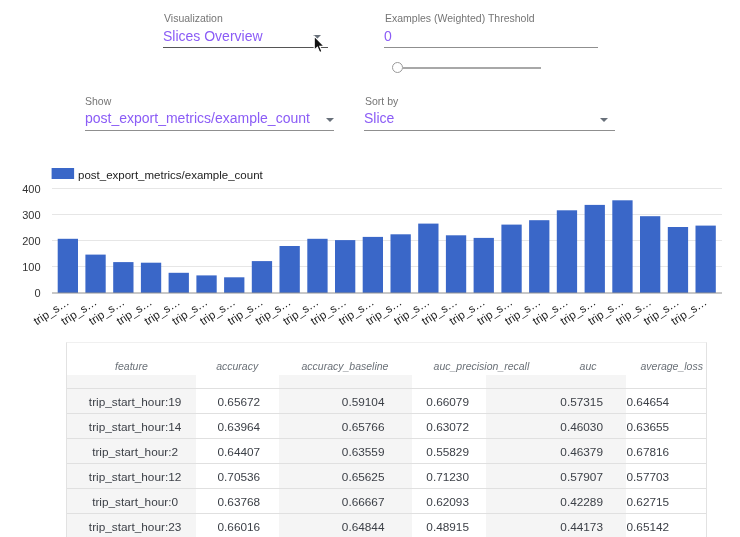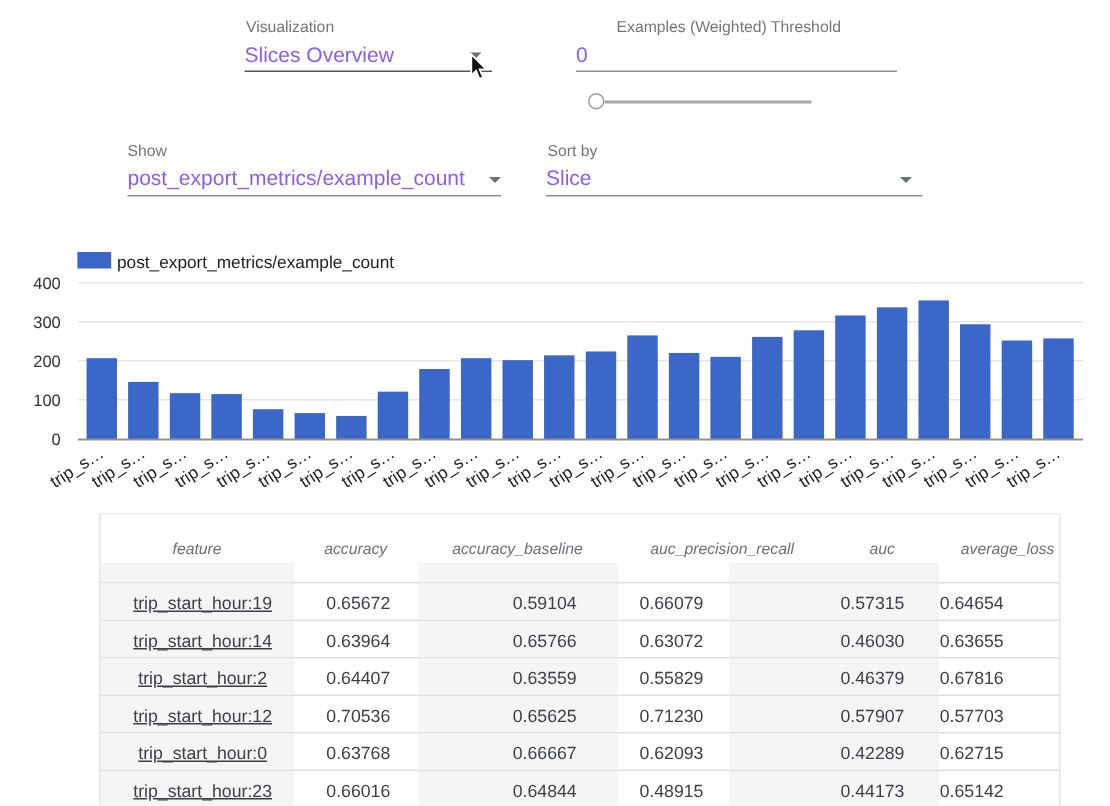--- a/index.html
+++ b/index.html
@@ -17,35 +17,35 @@
 #tbl .c2{width:83px;text-align:right;padding-right:19px;}
 #tbl .c3{width:133.3px;text-align:right;padding-right:28px;}
 #tbl .c4{width:73.5px;text-align:right;padding-right:17px;}
 #tbl .c5{width:140.5px;text-align:right;padding-right:23.5px;}
 #tbl .c6{width:79.5px;text-align:left;padding-right:3px;}
 #tbl .shade{background:#f5f5f5;}
 #tbl .hdr{height:32px;line-height:46px;font-size:10.5px;color:#6a7077;border-bottom:none;}
 #tbl .hdr .c{text-align:center;padding:0;font-style:italic;}
 #tbl .thin{height:14px;}
 #tbl .dr{height:25px;line-height:27px;}
-#tbl .dr .c1{text-indent:7px;text-decoration:underline;}
+#tbl .dr .c1{text-indent:7px;}
 </style>
 </head>
 <body>
 
 <div class="abs lbl" style="left:164px;top:13px;">Visualization</div>
 <div class="abs val" style="left:163px;top:28.5px;">Slices Overview</div>
 <div class="tri" style="left:312.5px;top:34.5px;"></div>
 <div class="uline" style="left:163px;top:47px;width:165px;background:#555555;"></div>
 
 <svg class="abs" style="left:311px;top:35px;" width="16" height="20" viewBox="0 0 16 20">
   <path d="M3.2 1.2 L3.2 15.2 L6.4 12.2 L8.6 17.6 L11.0 16.6 L8.8 11.3 L13.2 11.3 Z" fill="#111111" stroke="#ffffff" stroke-width="1.2"></path>
 </svg>
 
-<div class="abs lbl" style="left:385px;top:13px;margin-left:26px;">Examples (Weighted) Threshold</div>
+<div class="abs lbl" style="left:385px;top:13px;">Examples (Weighted) Threshold</div>
 <div class="abs val" style="left:384px;top:28.5px;">0</div>
 <div class="uline" style="left:384px;top:47px;width:214px;background:#8f8f8f;"></div>
 
 <div class="abs" style="left:392px;top:62px;width:11px;height:11px;border:1.8px solid #9a9a9a;border-radius:50%;box-sizing:border-box;background:#fff;"></div>
 <div class="abs" style="left:403px;top:67px;width:138px;height:1.8px;background:#a8a8a8;"></div>
 
 <div class="abs lbl" style="left:85px;top:96px;">Show</div>
 <div class="abs val" style="left:85px;top:111px;">post_export_metrics/example_count</div>
 <div class="tri" style="left:326px;top:118px;"></div>
 <div class="uline" style="left:85px;top:130px;width:249px;"></div>

